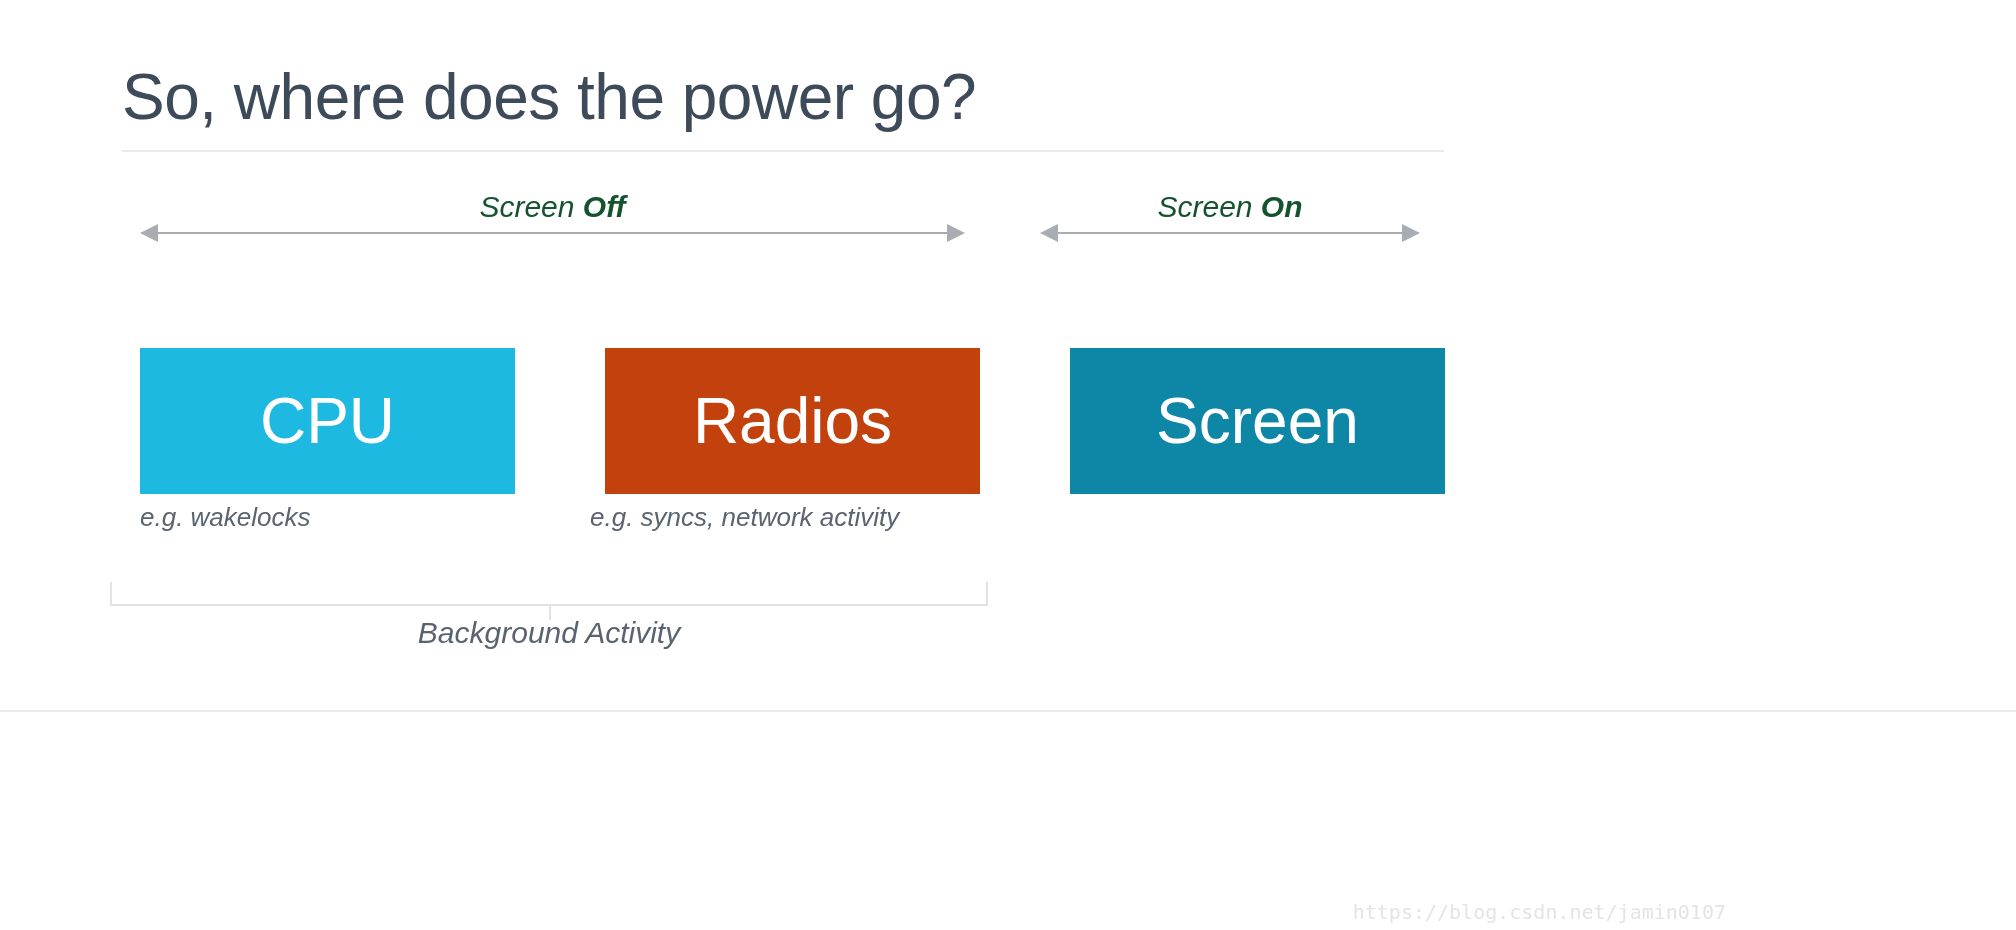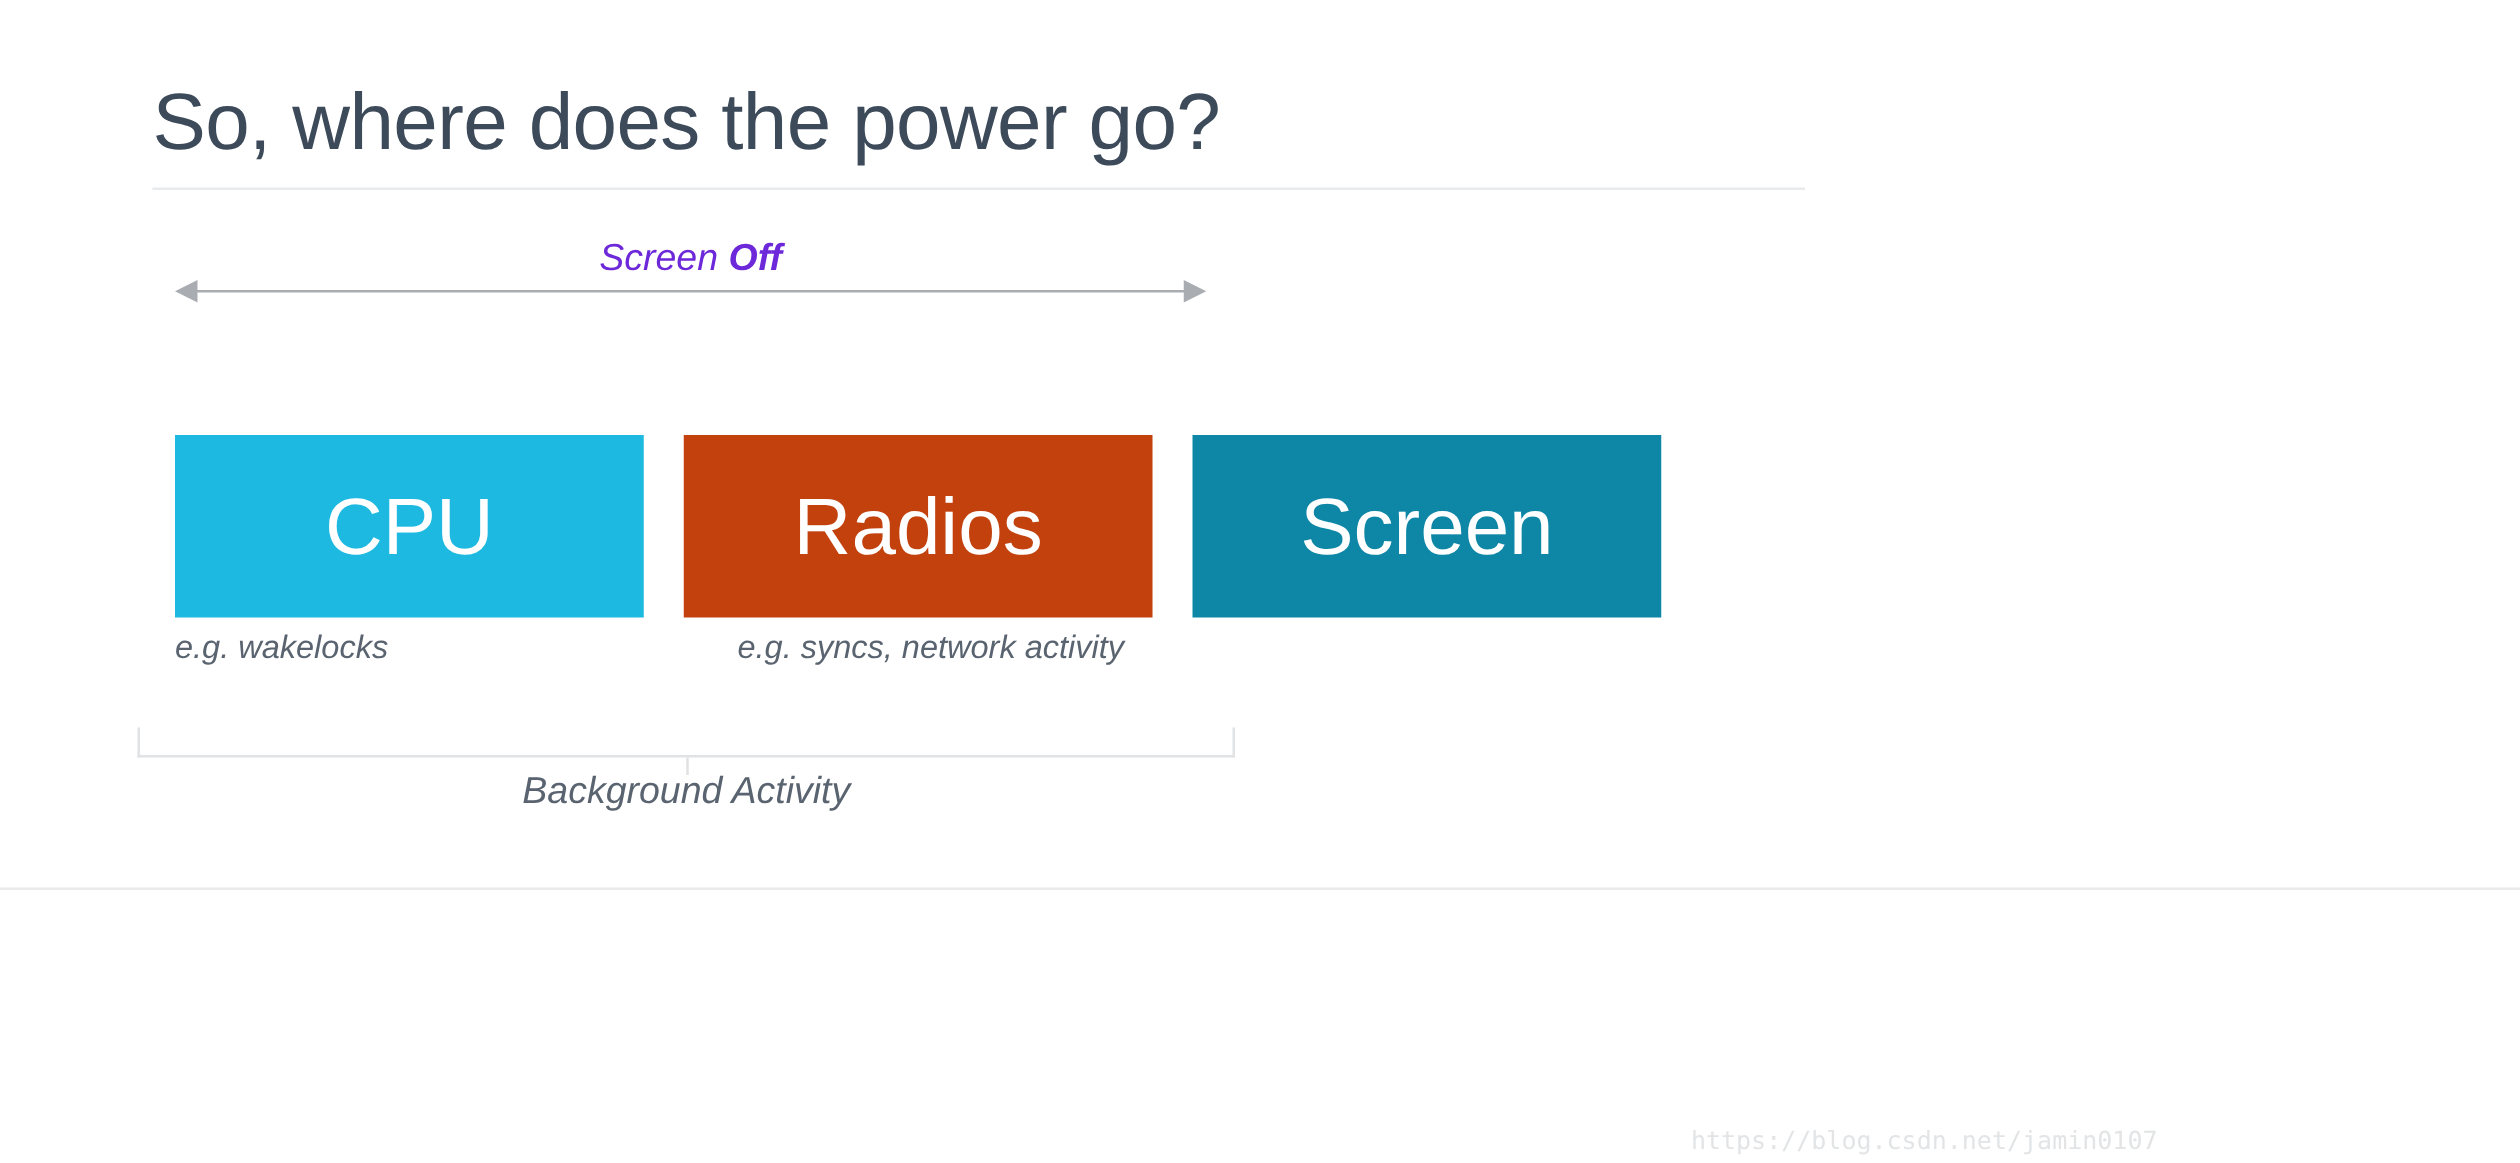--- a/index.html
+++ b/index.html
@@ -37,21 +37,21 @@
   .arrow-wrap {
     position: absolute;
     top: 190px;
     text-align: center;
   }
   .arrow-wrap.off  { left: 140px; width: 825px; }
   .arrow-wrap.on   { left: 1040px; width: 380px; }
   .arrow-label {
     font-size: 30px;
     font-style: italic;
-    color: #6d28d9;
+    color: #14532d;
     margin-bottom: 8px;
   }
   .arrow-label b { font-weight: 700; }
   .arrow-line {
     position: relative;
     height: 2px;
     background: #a9adb2;
     margin: 0 14px;
   }
   .arrow-line::before,
@@ -64,21 +64,21 @@
     border-top: 9px solid transparent;
     border-bottom: 9px solid transparent;
   }
   .arrow-line::before { left: -14px; border-right: 18px solid #a9adb2; }
   .arrow-line::after  { right: -14px; border-left: 18px solid #a9adb2; }
   .boxes {
     position: absolute;
     top: 348px;
     left: 140px;
     display: flex;
-    gap: 32px;
+    gap: 90px;
   }
   .box {
     width: 375px;
     height: 146px;
     display: flex;
     align-items: center;
     justify-content: center;
     font-size: 64px;
     font-weight: 400;
     color: #ffffff;
@@ -161,20 +161,26 @@
   <div class="title">So, where does the power go?</div>
   <div class="hr"></div>
 
   <div class="arrow-wrap off">
     <div class="arrow-label">
       <span>Screen </span><b>Off</b>
     </div>
     <div class="arrow-line"></div>
   </div>
 
+  <div class="arrow-wrap on">
+    <div class="arrow-label">
+      <span>Screen </span><b>On</b>
+    </div>
+    <div class="arrow-line"></div>
+  </div>
 
   <div class="boxes">
     <div class="box cpu">CPU</div>
     <div class="box radios">Radios</div>
     <div class="box screen">Screen</div>
   </div>
 
   <div class="caption cpu">e.g. wakelocks</div>
   <div class="caption radios">e.g. syncs,  network activity</div>
 

